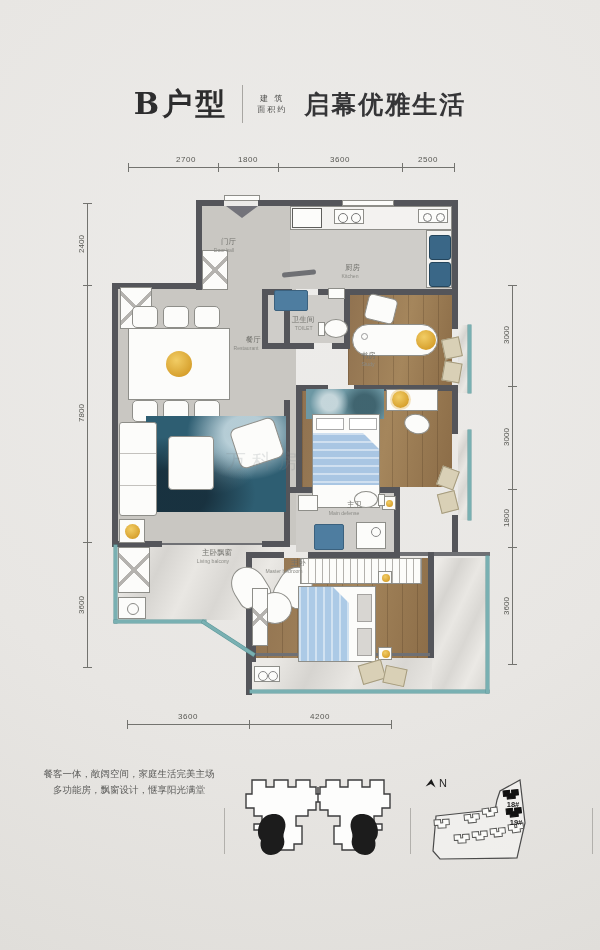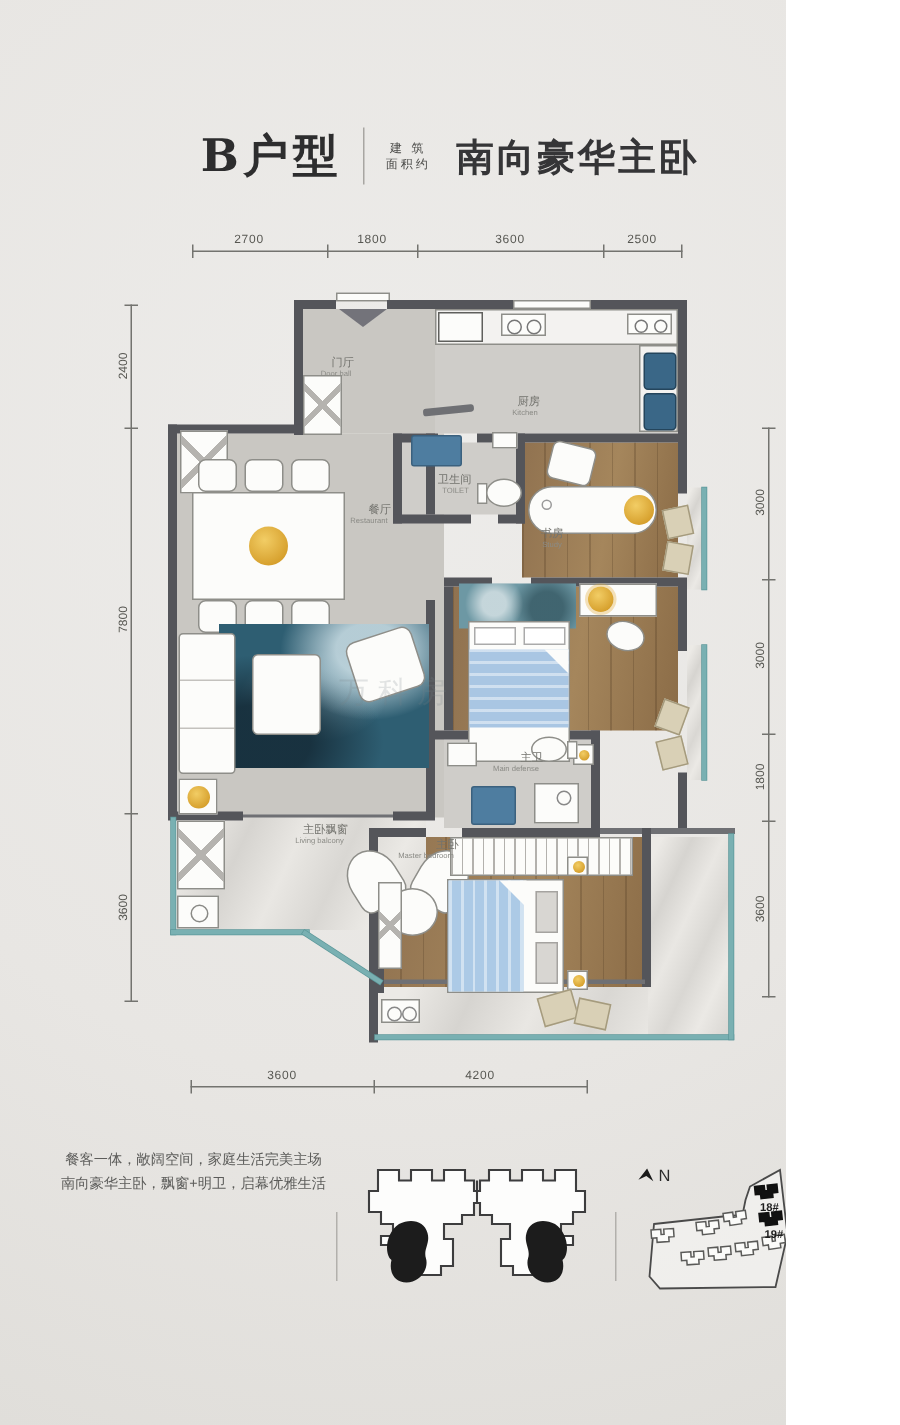--- a/index.html
+++ b/index.html
@@ -1,16 +1,16 @@
 <!DOCTYPE html>
 <html><head>
 <meta charset="utf-8">
 <style>
   html,body{margin:0;padding:0}
-  .page{position:relative;width:524px;height:950px;overflow:hidden;
+  .page{position:relative;width:600px;height:950px;overflow:hidden;
     font-family:"Liberation Sans",sans-serif;
     background:radial-gradient(circle at 50% 32%,#edecea 0%,#e8e6e3 60%,#e0deda 100%);}
   
   .hdr{position:absolute;left:0;top:80px;width:600px;height:48px;display:flex;align-items:center;justify-content:center}
   .hdr .unit{font-family:"DejaVu Serif",serif;font-weight:bold;font-size:30px;color:#2d2d2e;letter-spacing:3px}
   .hdr .vsep{width:1px;height:38px;background:#a8a6a2;margin:0 14px}
   .hdr .alab{font-size:8px;color:#4a4a48;line-height:11px;letter-spacing:2px;margin-right:7px;text-align:center}
   .hdr .aval{font-size:31px;color:#353537;letter-spacing:1px}
   .hdr .aval sup{font-size:13px}
   .hdr .ldesc{font-size:25px;font-weight:bold;color:#353537;letter-spacing:2px;margin-left:10px}
@@ -50,21 +50,21 @@
 
 <div class="page">
 
   <div class="hdr">
     <span class="unit">B户型</span>
     <span class="vsep"></span>
     <span class="alab">
       <span>建 筑</span><br>
       <span>面积约</span>
     </span>
-    <span class="ldesc">南向豪华主卧</span>
+    <span class="ldesc">启幕优雅生活</span>
   </div>
 
   <div class="floor f-gray" style="left:202px;top:206px;width:88px;height:83px"></div>
   <div class="floor f-gray2" style="left:290px;top:206px;width:162px;height:83px"></div>
   <div class="floor f-gray" style="left:118px;top:289px;width:178px;height:256px"></div>
   <div class="floor f-gray2" style="left:268px;top:295px;width:76px;height:48px"></div>
   <div class="floor f-wood" style="left:348px;top:295px;width:104px;height:90px"></div>
   <div class="floor f-wood" style="left:302px;top:391px;width:150px;height:96px"></div>
   <div class="floor f-gray2" style="left:296px;top:493px;width:98px;height:59px"></div>
   <div class="floor f-wood" style="left:252px;top:558px;width:176px;height:132px"></div>
@@ -262,21 +262,21 @@
       <span class="cn">主卧</span>
       <span class="en">Master bedroom</span>
     </div>
 
   <div class="dimh" style="left:128px;top:167px;width:327px">
     <span class="tkv" style="left:0"></span>
       <span class="tkv" style="left:90px"></span>
       <span class="tkv" style="left:150px"></span>
       <span class="tkv" style="left:274px"></span>
       <span class="tkv" style="left:326px"></span>
-    <span class="dlh" style="left:38px">2700</span>
+    <span class="dlh" style="left:58px">2700</span>
     <span class="dlh" style="left:120px">1800</span>
     <span class="dlh" style="left:212px">3600</span>
     <span class="dlh" style="left:300px">2500</span>
   </div>
   <div class="dimv" style="left:87px;top:203px;height:465px">
     <span class="tkh" style="top:0"></span>
       <span class="tkh" style="top:82px"></span>
       <span class="tkh" style="top:339px"></span>
       <span class="tkh" style="top:464px"></span>
     <span class="dlv" style="top:41px">2400</span>
@@ -297,21 +297,21 @@
   <div class="dimh" style="left:127px;top:724px;width:265px">
     <span class="tkv" style="left:0"></span>
       <span class="tkv" style="left:122px"></span>
       <span class="tkv" style="left:264px"></span>
     <span class="dlh" style="left:61px">3600</span>
     <span class="dlh" style="left:193px">4200</span>
   </div>
 
   <div class="desc">
     <div>餐客一体，敞阔空间，家庭生活完美主场</div>
-    <div>南向豪华主卧，飘窗+明卫，启幕优雅生活</div>
+    <div>多功能房，飘窗设计，惬享阳光满堂</div>
   </div>
   <div class="bsep" style="left:224px"></div>
   <div class="bsep" style="left:410px"></div>
   <div class="bsep" style="left:592px"></div>
 
   <svg style="position:absolute;left:236px;top:766px" width="164" height="98" viewBox="0 0 164 98">
     <path d="M10,42 L10,28 L16,28 L16,14 L30,14 L30,21 L38,21 L38,14 L52,14 L52,21 L60,21 L60,14 L74,14 L74,21 L80,21 L80,28 L84,28 L84,21 L90,21 L90,14 L104,14 L104,21 L112,21 L112,14 L126,14 L126,21 L134,21 L134,14 L148,14 L148,28 L154,28 L154,42 L146,42 L146,50 L138,50 L138,58 L146,58 L146,64 L138,64 L138,78 L122,78 L122,84 L106,84 L106,78 L98,78 L98,60 L104,60 L104,50 L92,50 L92,44 L84,44 L84,36 L80,36 L80,44 L72,44 L72,50 L60,50 L60,60 L66,60 L66,78 L58,78 L58,84 L42,84 L42,78 L26,78 L26,64 L18,64 L18,58 L26,58 L26,50 L18,50 L18,42 Z" fill="#fdfdfc" stroke="#3d3d3e" stroke-width="1.4"></path>
     <line x1="82" y1="21" x2="82" y2="36" stroke="#3d3d3e" stroke-width="1.4"></line>
     <path id="unitblob" d="M30,50 C38,46 47,48 49,56 C51,63 46,67 48,73 C50,80 44,89 35,89 C27,89 23,82 25,74 C20,70 21,56 30,50 Z" fill="#1c1c1c"></path>
     <use href="#unitblob" transform="translate(164,0) scale(-1,1)"></use>

